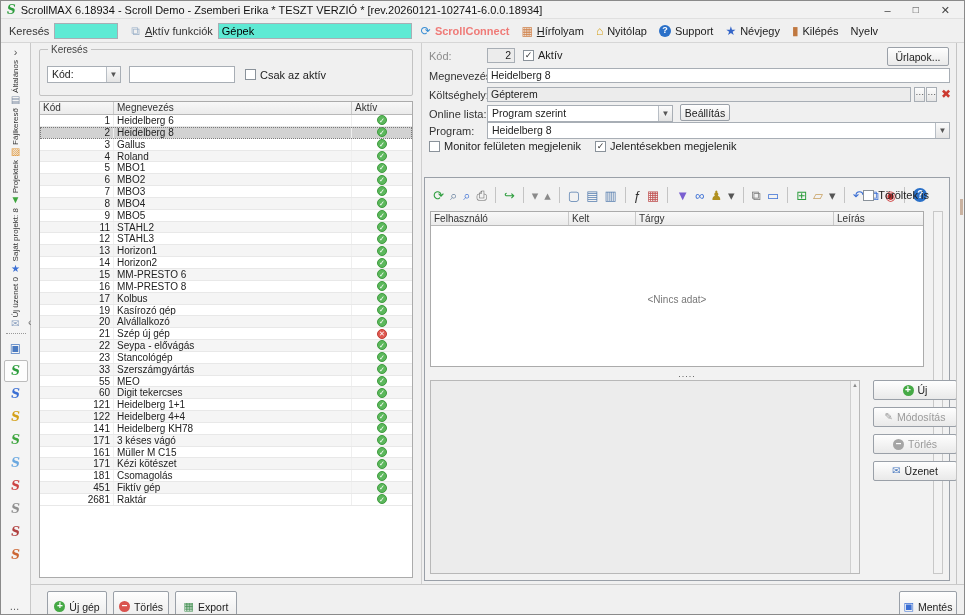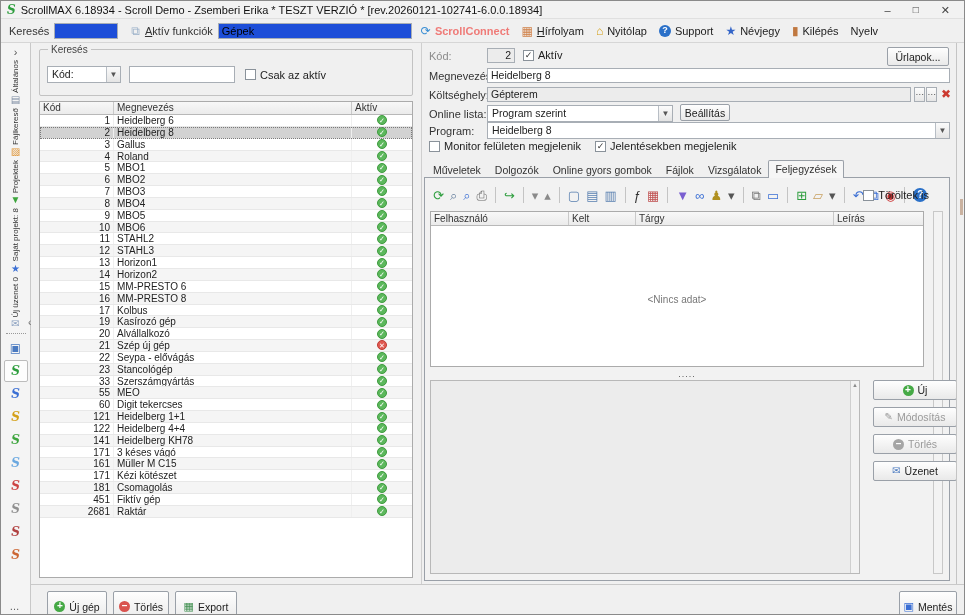--- a/index.html
+++ b/index.html
@@ -11,21 +11,21 @@
   .titlebar { position:absolute; left:0; top:0; width:100%; height:18px; background:#f2f2f2; border-bottom:1px solid #e0e0e0; display:flex; align-items:center; padding:0 6px; }
   .app-icon { font-family:"DejaVu Serif",serif; font-style:italic; font-weight:bold; color:#2e9e3e; font-size:12px; margin-right:5px; line-height:1; }
   .title-text { font-size:11px; color:#111; white-space:nowrap; }
   .win-controls { margin-left:auto; display:flex; gap:22px; padding-right:8px; color:#444; }
   .win-btn { font-size:11px; line-height:16px; cursor:default; }
   .win-max { font-size:10px; }
 
   
   .toolbar { position:absolute; left:0; top:18px; width:100%; height:24px; background:#f0f0f0; border-bottom:1px solid #d6d6d6; display:flex; align-items:center; padding:0 8px; gap:5px; }
   .tb-label { color:#333; white-space:nowrap; }
-  .tb-input { height:16px; border:1px solid #a8aeb5; background:#1d4ed8; font-size:11px; padding:0 3px; font-family:inherit; }
+  .tb-input { height:16px; border:1px solid #a8aeb5; background:#5eead4; font-size:11px; padding:0 3px; font-family:inherit; }
   .tb-input.small { width:64px; }
   .tb-input.wide { width:194px; }
   .note-icon { color:#9ab0c8; font-size:12px; margin-left:8px; }
   .top-menu { display:flex; align-items:center; gap:12px; margin-left:4px; white-space:nowrap; }
   .menu-item { display:flex; align-items:center; gap:4px; cursor:default; }
   .mi-icon { font-size:12px; line-height:1; }
   .mi-circle { width:12px; height:12px; border-radius:50%; font-size:9px; font-weight:bold; display:flex; align-items:center; justify-content:center; }
   .u1 { display:inline-block; }
   .u1::first-letter { text-decoration:underline; }
 
@@ -326,27 +326,20 @@
             </span>
           </div>
           <div class="grow">
             <span class="gc c0">9</span>
             <span class="gc c1">MBO5</span>
             <span class="gc c2">
               <span class="dot green">✓</span>
             </span>
           </div>
           <div class="grow">
-            <span class="gc c0">10</span>
-            <span class="gc c1">MBO6</span>
-            <span class="gc c2">
-              <span class="dot green">✓</span>
-            </span>
-          </div>
-          <div class="grow">
             <span class="gc c0">11</span>
             <span class="gc c1">STAHL2</span>
             <span class="gc c2">
               <span class="dot green">✓</span>
             </span>
           </div>
           <div class="grow">
             <span class="gc c0">12</span>
             <span class="gc c1">STAHL3</span>
             <span class="gc c2">
@@ -542,28 +535,20 @@
       <span class="sel-btn">▼</span>
     </span>
 
     <div class="form-cbs">
       <span class="cb"></span>
       <span class="cb-label">Monitor felületen megjelenik</span>
       <span class="cb checked" style="margin-left:14px;"></span>
       <span class="cb-label">Jelentésekben megjelenik</span>
     </div>
 
-    <div class="form-tabs">
-        <span class="tab">Műveletek</span>
-        <span class="tab">Dolgozók</span>
-        <span class="tab">Online gyors gombok</span>
-        <span class="tab">Fájlok</span>
-        <span class="tab">Vizsgálatok</span>
-        <span class="tab active">Feljegyzések</span>
-      </div>
 
     <div class="tab-box">
       <div class="notes-toolbar">
           <span class="tico" style="color: rgb(46, 158, 62);">⟳</span>
           <span class="tico" style="color: rgb(96, 122, 154);">⌕</span>
           <span class="tico" style="color: rgb(59, 111, 212);">⌕</span>
           <span class="tico" style="color: rgb(106, 106, 106);">⎙</span>
           <span class="tsep"></span>
           <span class="tico" style="color: rgb(46, 158, 62);">↪</span>
           <span class="tsep"></span>

